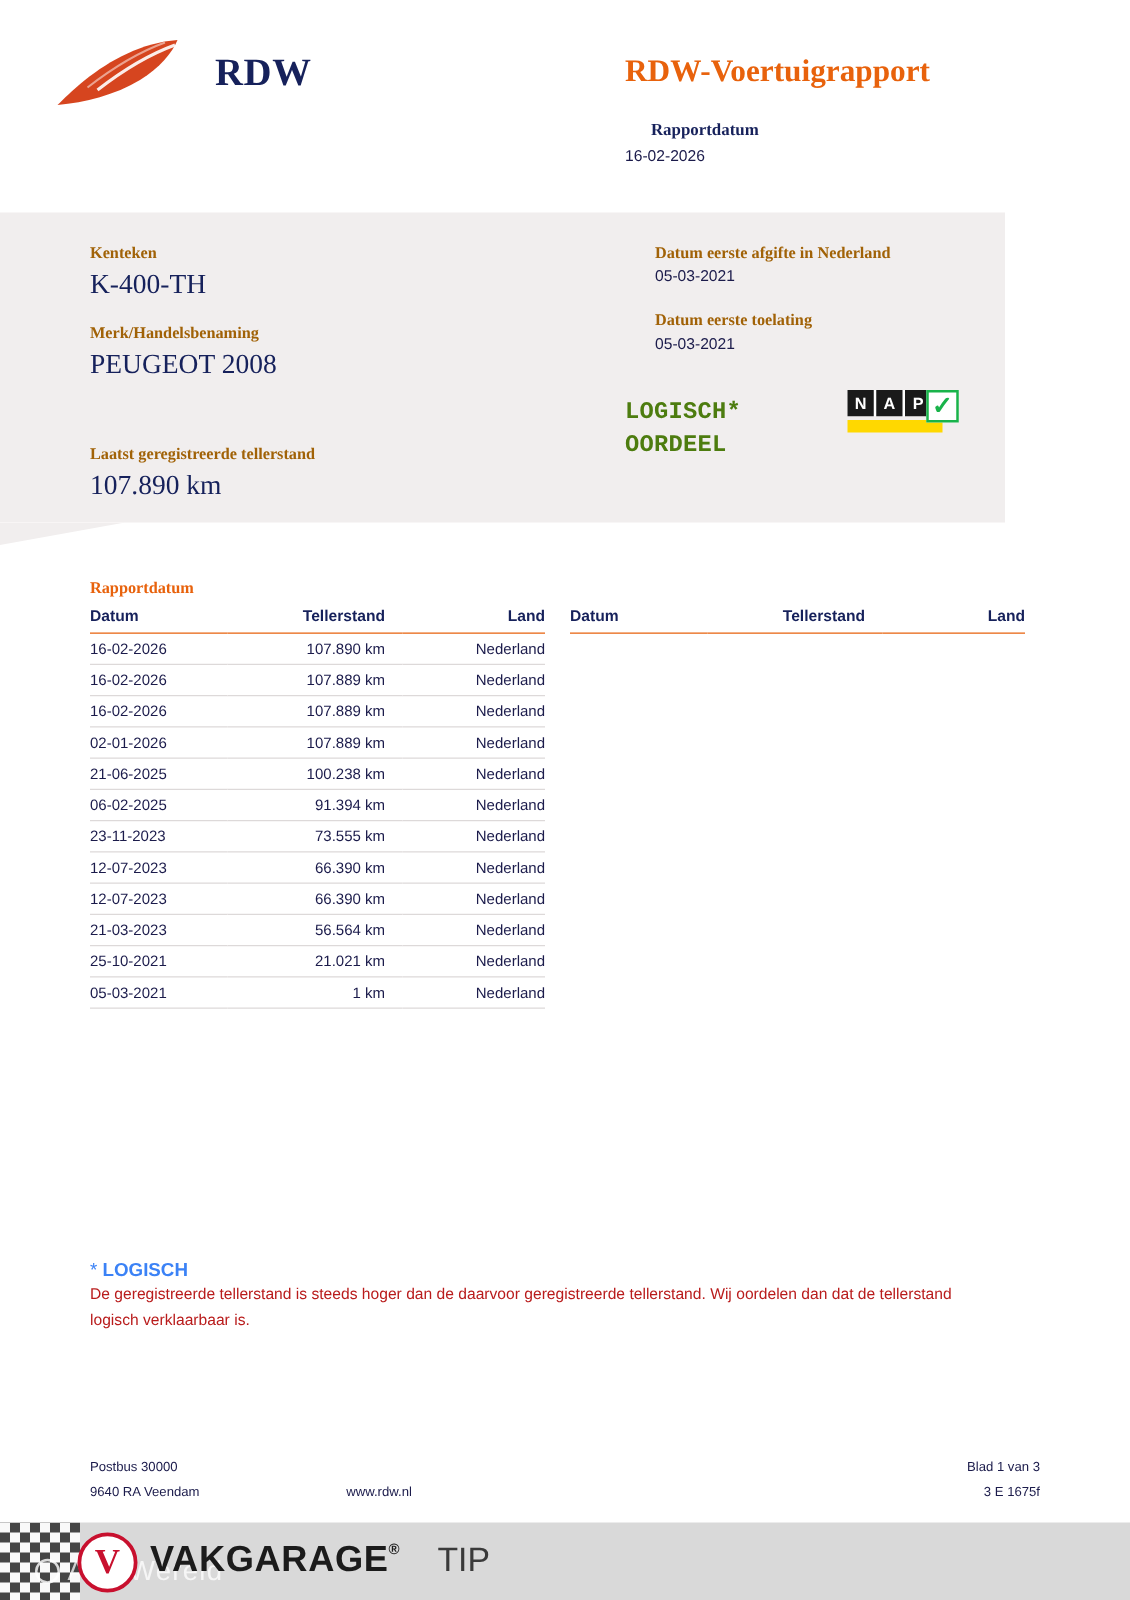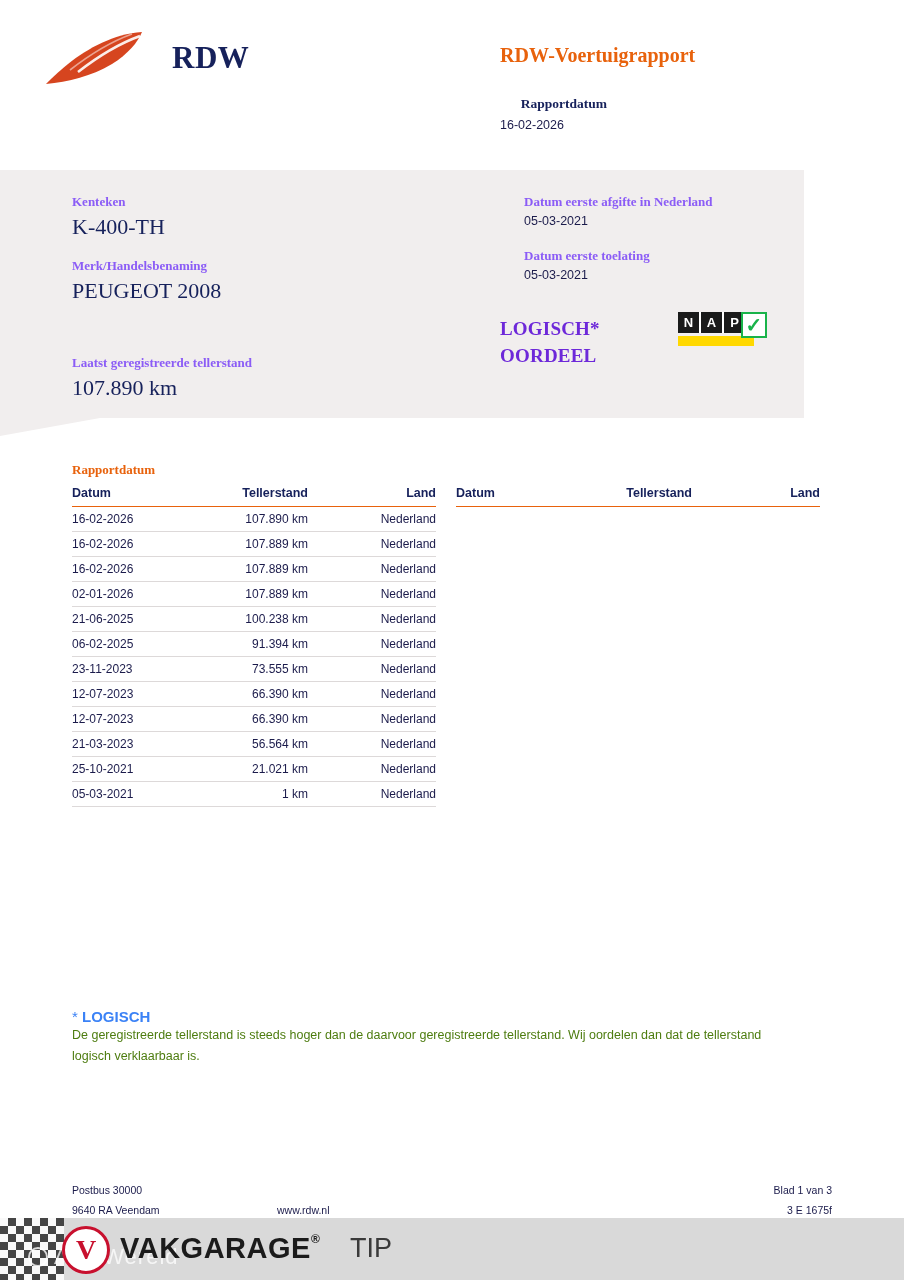--- a/index.html
+++ b/index.html
@@ -31,21 +31,21 @@
     font-size: 31px;
     letter-spacing: 0.5px;
     color: #16215b;
   }
 
   .report-title {
     position: absolute;
     left: 500px; top: 44px;
     font-family: "Liberation Serif", serif;
     font-weight: bold;
-    font-size: 20px;
+    font-size: 25px;
     color: #e8620c;
   }
 
   .report-meta {
     position: absolute;
     left: 500px; top: 96px;
     display: flex;
     gap: 0;
   }
   .meta-col { width: 107px; }
@@ -81,45 +81,45 @@
     clip-path: polygon(0 0, 100% 0, 0 100%);
   }
 
   .vb-left { position: absolute; left: 72px; top: 24px; width: 400px; }
   .vb-right { position: absolute; left: 524px; top: 24px; width: 290px; }
 
   .fld-label {
     font-family: "Liberation Serif", serif;
     font-weight: bold;
     font-size: 13px;
-    color: #8b5cf6;
+    color: #a16207;
     margin-bottom: 4px;
   }
   .fld-value-big {
     font-family: "Liberation Serif", serif;
     font-size: 22px;
     color: #16215b;
     margin-bottom: 18px;
   }
   .fld-value-small {
     font-size: 12.5px;
     color: #1b1b4b;
     margin-bottom: 20px;
   }
 
   .odo-block { position: absolute; left: 72px; top: 185px; width: 400px; }
 
   .verdict {
     position: absolute;
     left: 500px; top: 146px;
-    font-family: Liberation Serif, serif;
+    font-family: Liberation Mono, monospace;
     font-weight: bold;
     font-size: 19px;
     line-height: 1.4;
-    color: #6d28d9;
+    color: #4d7c0f;
     letter-spacing: 0.2px;
   }
 
   .nap-logo {
     position: absolute;
     left: 678px; top: 312px;
     display: flex;
     align-items: flex-start;
   }
   .nap-letters {
@@ -202,32 +202,31 @@
   .explain-title {
     font-family: "Liberation Sans", sans-serif;
     font-weight: bold;
     font-size: 15px;
     color: #3b82f6;
   }
   .explain-title .star { font-weight: normal; }
   .explain-body {
     font-size: 12.5px;
     line-height: 1.65;
-    color: #4d7c0f;
+    color: #b91c1c;
     max-width: 700px;
   }
 
   
   .footer {
     position: absolute;
     left: 72px; top: 1168px;
     width: 760px;
     font-size: 10.5px;
     color: #1b1b4b;
-    margin-top: 16px;
   }
   .footer-row { display: flex; margin-bottom: 8px; }
   .f-col1 { width: 205px; }
   .f-col2 { width: 430px; }
   .f-col3 { flex: 1; text-align: right; }
 
   
   .banner {
     position: absolute;
     left: 0; bottom: 0;

